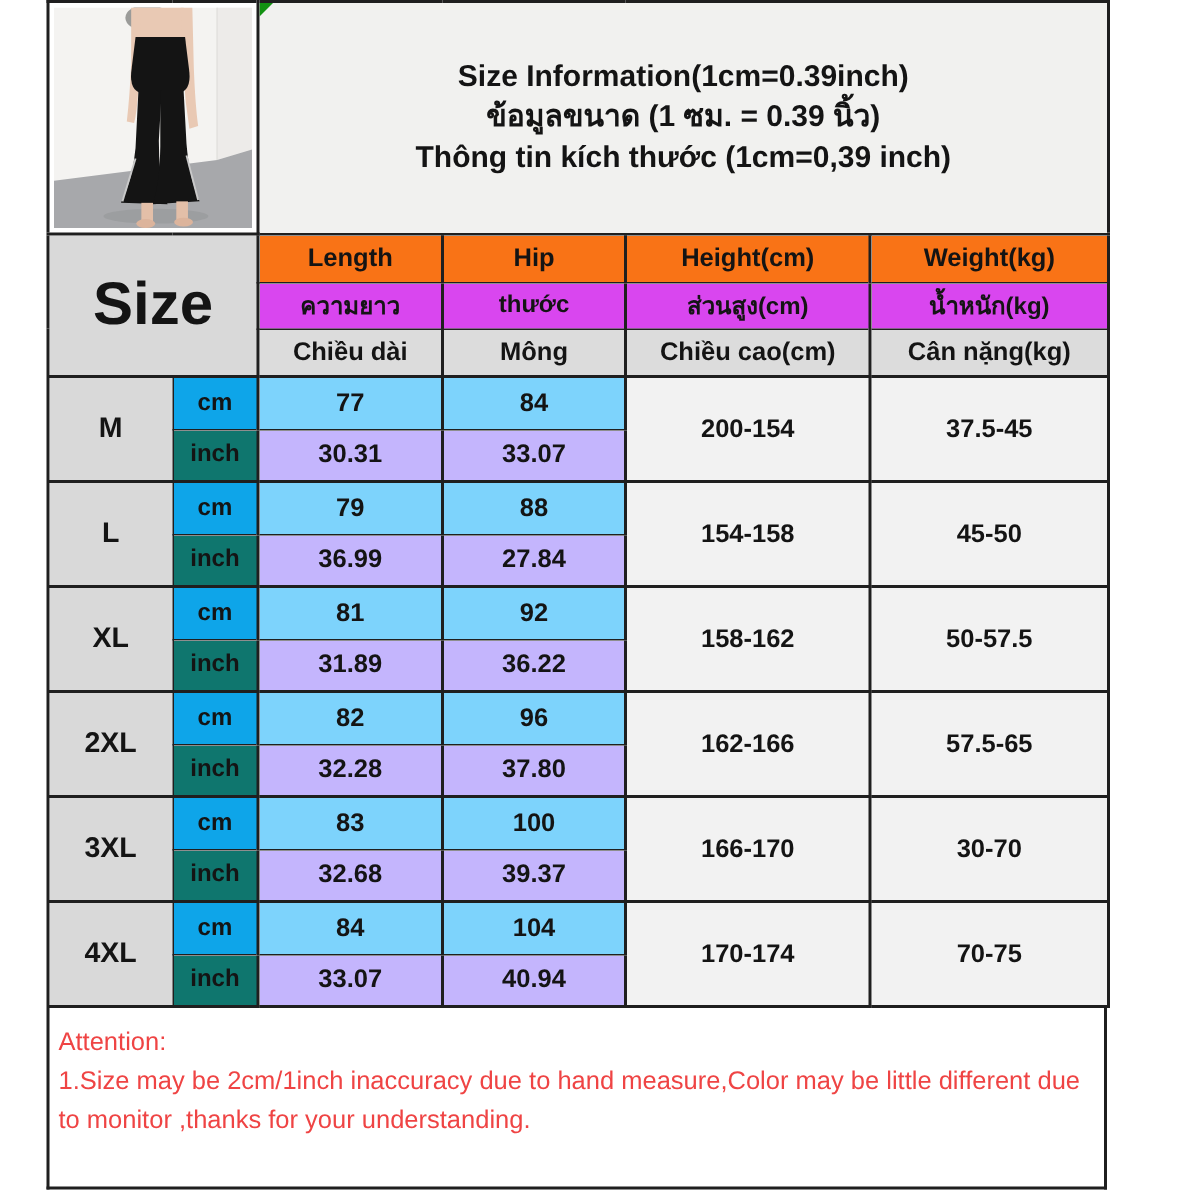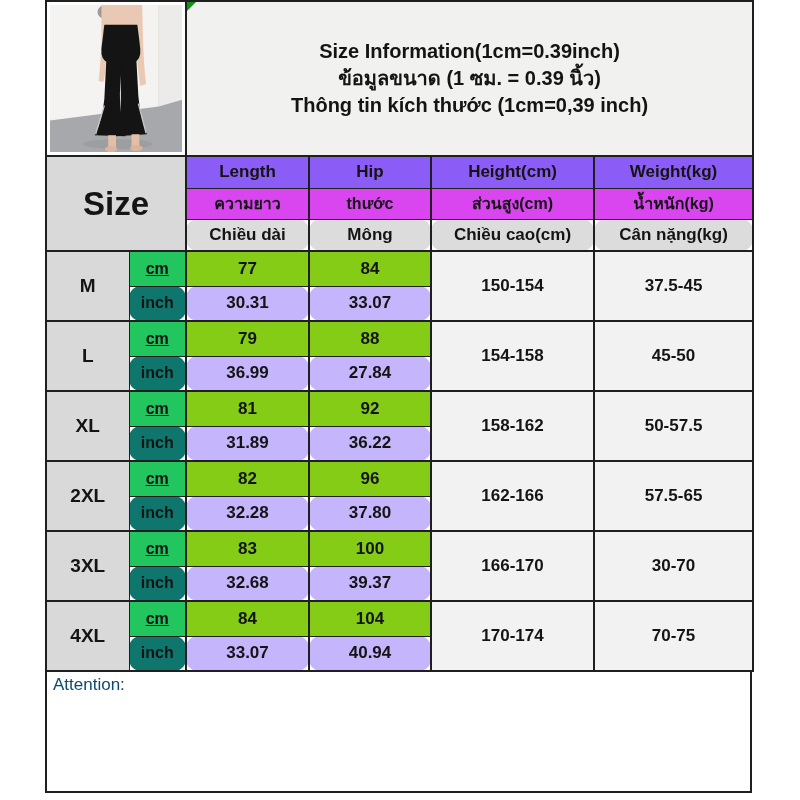--- a/index.html
+++ b/index.html
@@ -1,67 +1,67 @@
 <!DOCTYPE html>
 <html><head>
 <meta charset="utf-8">
 <style>
   html,body{margin:0;padding:0;}
   body{
     width:800px;height:800px;background:#ffffff;
     font-family:"Liberation Sans","DejaVu Sans",sans-serif;
     color:#141414;position:relative;overflow:hidden;
   }
-  .sheet{position:absolute;left:45px;top:0;width:675px;}
+  .sheet{position:absolute;left:31px;top:0;width:675px;}
   table.size-table{
     border-collapse:collapse;table-layout:fixed;width:707px;
     border:2px solid #1f1f1f;
   }
   td{
     border:1px solid #1f1f1f;text-align:center;vertical-align:middle;
     font-weight:bold;overflow:hidden;padding:0;
   }
   
   .vr{border-right-width:2px;}
-  .hb2 td{border-bottom-width:2px;border-radius:12px;}
+  .hb2 td{border-bottom-width:2px;}
 
   
   .image-cell{background:#ffffff;padding:3px;border-bottom-width:2px;}
   .image-cell svg{display:block;width:100%;height:147px;}
   .title-cell{
     background:#f1f1ef;border-bottom-width:2px;position:relative;
     font-size:20px;line-height:27px;
   }
   .green-tri{
     position:absolute;top:0;left:0;width:0;height:0;
     border-top:9px solid #129112;border-right:9px solid transparent;
   }
 
   
-  .size-cell{background:#d9d9d9;font-size:33px;border-bottom-width:2px;}
-  td.head{background:#8b5cf6;font-size:17px;}
+  .size-cell{background:#d9d9d9;font-size:40px;border-bottom-width:2px;}
+  td.head{background:#f97316;font-size:17px;}
   td.head-th{background:#d946ef;font-size:16px;}
   td.head-vi{background:#dcdcdc;font-size:17px;}
 
   
   td.size-label{background:#d9d9d9;font-size:19px;border-bottom-width:2px;}
   td.unit{font-size:16px;}
-  td.unit-cm{background:#22c55e;text-decoration:underline;}
+  td.unit-cm{background:#0ea5e9;}
   td.unit-inch{background:#0f766e;}
   td.val{font-size:17px;}
-  td.val-cm{background:#84cc16;}
+  td.val-cm{background:#7dd3fc;}
   td.val-inch{background:#c4b5fd;}
   td.range{background:#f2f2f2;font-size:17px;border-bottom-width:2px;}
 
   
   .attention{
     box-sizing:border-box;width:707px;height:121px;
     border:2px solid #1f1f1f;border-top:0;
-    padding:0 6px 0 6px;text-align:left;
-    font-size:17px;line-height:26px;font-weight:400;color:#0c4a6e;
+    padding:10px 6px 0 6px;text-align:left;
+    font-size:17px;line-height:26px;font-weight:400;color:#ef4444;
   }
 </style>
 </head>
 <body>
 
 <div class="sheet">
   <table class="size-table">
     <colgroup>
       <col style="width:83px">
         <col style="width:57px">
@@ -120,21 +120,21 @@
         <td class="head-vi vr">Chiều cao(cm)</td>
         <td class="head-vi">Cân nặng(kg)</td>
       </tr>
     </tbody>
     <tbody id="rows-body">
   <tr style="height:35px">
     <td class="size-label" rowspan="2">M</td>
     <td class="unit unit-cm vr">cm</td>
     <td class="val val-cm vr">77</td>
     <td class="val val-cm vr">84</td>
-    <td class="range vr" rowspan="2">150-154</td>
+    <td class="range vr" rowspan="2">200-154</td>
     <td class="range" rowspan="2">37.5-45</td>
   </tr>
   <tr style="height:35px" class="hb2">
     <td class="unit unit-inch vr">inch</td>
     <td class="val val-inch vr">30.31</td>
     <td class="val val-inch vr">33.07</td>
   </tr>
 
   <tr style="height:35px">
     <td class="size-label" rowspan="2">L</td>
@@ -203,14 +203,15 @@
   <tr style="height:35px" class="hb2">
     <td class="unit unit-inch vr">inch</td>
     <td class="val val-inch vr">33.07</td>
     <td class="val val-inch vr">40.94</td>
   </tr>
 </tbody>
   </table>
 
   <div class="attention">
     <div>Attention:</div>
+    <div>1.Size may be 2cm/1inch inaccuracy due to hand measure,Color may be little different due to monitor ,thanks for your understanding.</div>
   </div>
 </div>
 
 </body></html>

